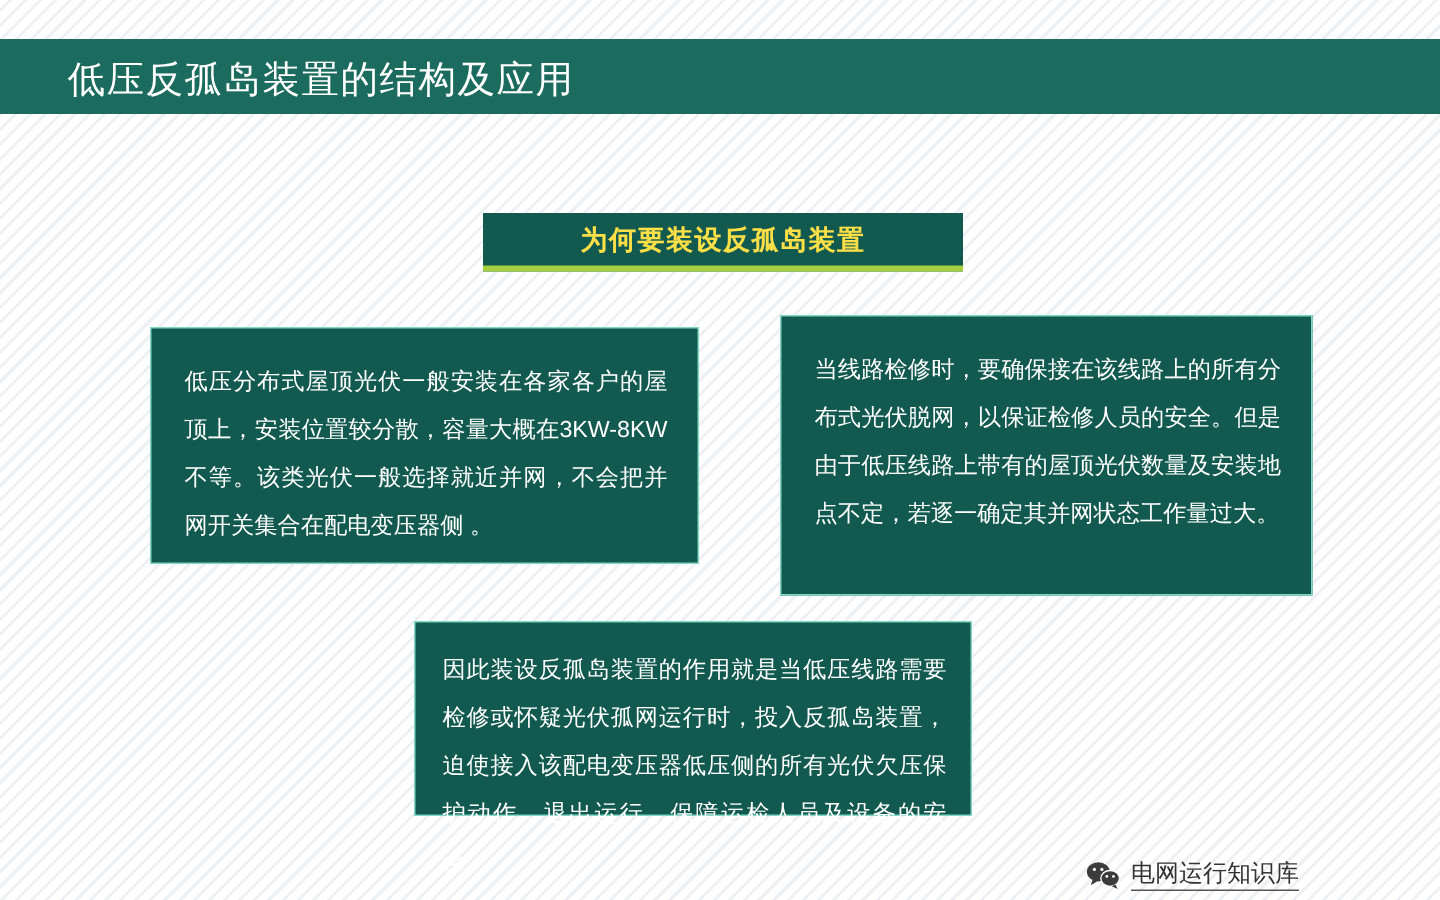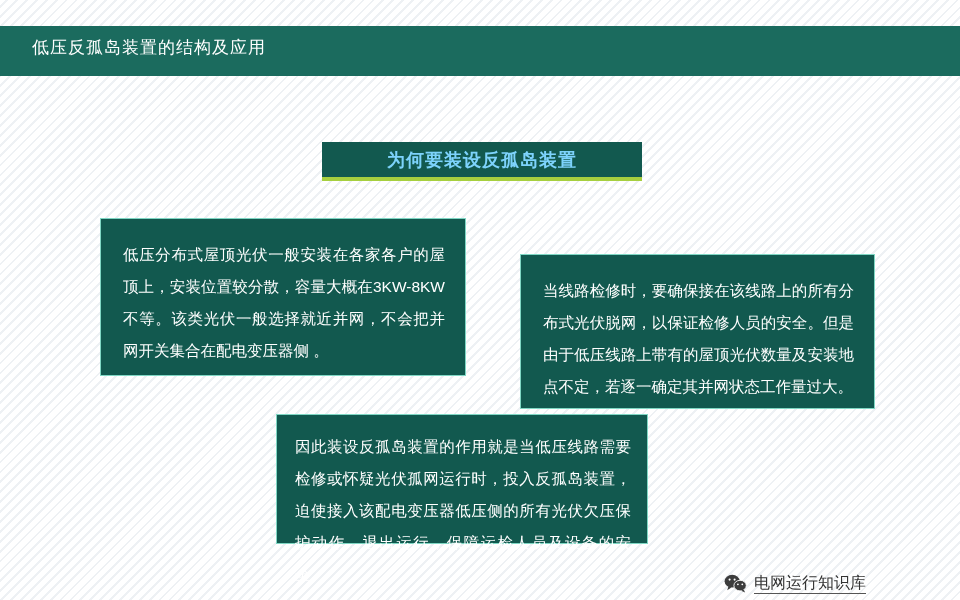--- a/index.html
+++ b/index.html
@@ -33,23 +33,23 @@
   #header-bar {
     position: absolute;
     left: 0;
     top: 26px;
     width: 960px;
     height: 50px;
     background: #1b6b5e;
   }
   #header-title {
     position: absolute;
-    left: 32px;
+    left: 45px;
     top: 36px;
-    font-size: 17px;
+    font-size: 25px;
     color: #ffffff;
     letter-spacing: 1px;
     white-space: nowrap;
   }
 
   
   #banner {
     position: absolute;
     left: 322px;
     top: 142px;
@@ -57,21 +57,21 @@
     height: 35px;
     background: #12594f;
     border-bottom: 4px solid #a6cf3f;
     display: flex;
     align-items: center;
     justify-content: center;
   }
   #banner-text {
     font-size: 18px;
     font-weight: bold;
-    color: #7dd3fc;
+    color: #fde047;
     letter-spacing: 1px;
   }
 
   
   .card {
     position: absolute;
     background: #12594f;
     border: 1px solid #7fd7c4;
     box-sizing: border-box;
     padding: 20px 20px 14px 22px;
@@ -87,22 +87,21 @@
   #card-left {
     left: 100px;
     top: 218px;
     width: 366px;
     height: 158px;
   }
   #card-right {
     left: 520px;
     top: 210px;
     width: 355px;
-    height: 155px;
-    margin-top: 44px;
+    height: 187px;
   }
   #card-bottom {
     left: 276px;
     top: 414px;
     width: 372px;
     height: 130px;
     padding: 16px 16px 12px 18px;
   }
 
   

